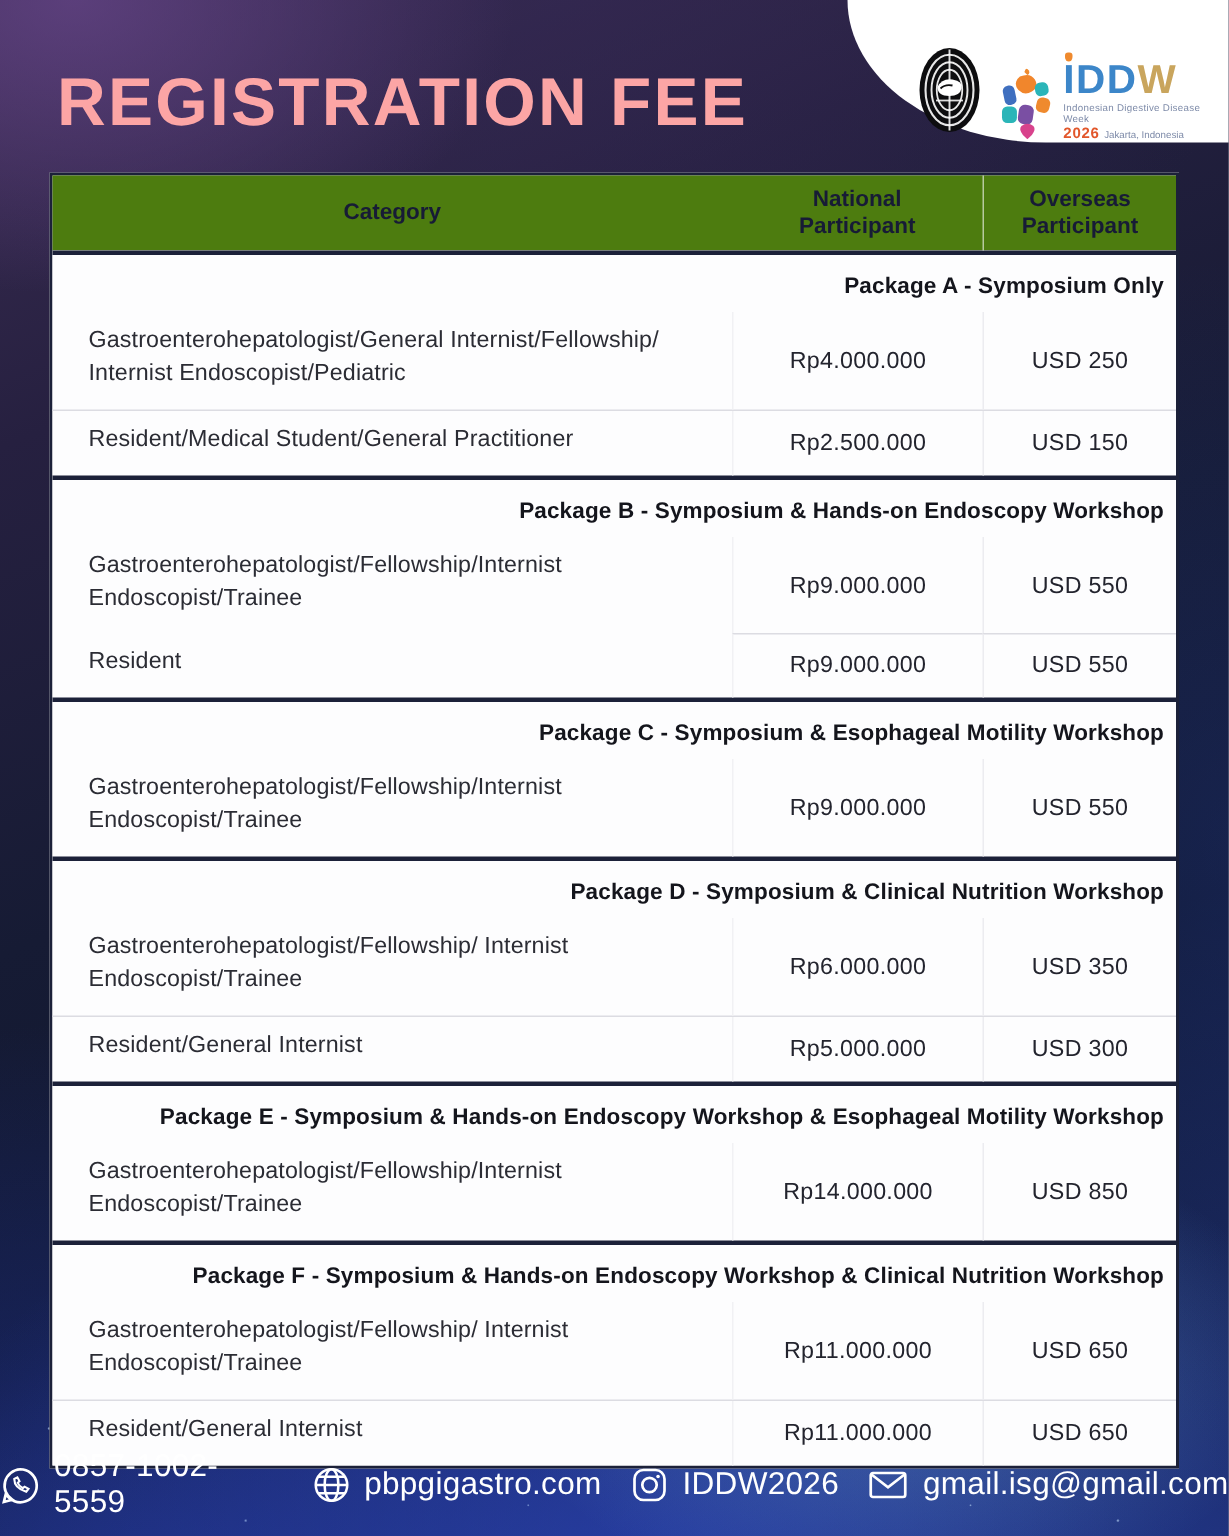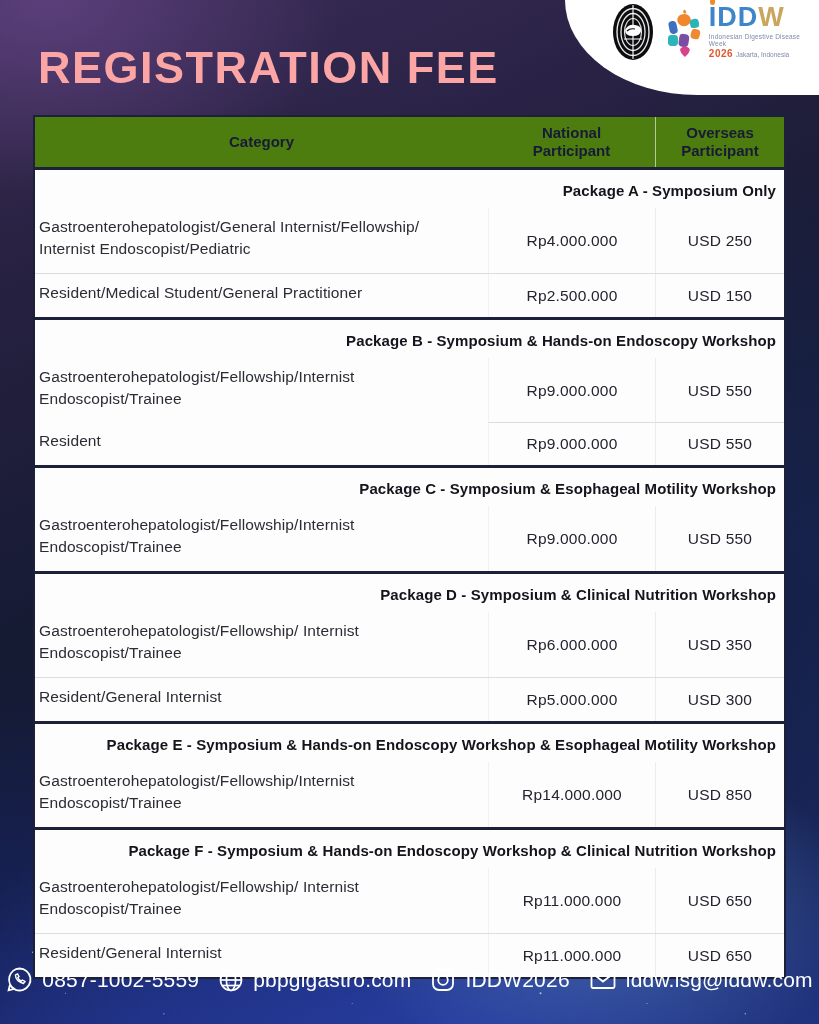--- a/index.html
+++ b/index.html
@@ -47,21 +47,21 @@
   }
 
   
   .page-title{
     position:absolute;left:38px;top:42px;
     color:#fca5a5;font-size:45px;font-weight:bold;letter-spacing:1.5px;
   }
   .logo-blob{
     position:absolute;top:0;right:0;width:254px;height:95px;background:#ffffff;
     border-bottom-left-radius:135px 97px;
-    display:flex;align-items:flex-start;gap:11px;padding-left:46px;box-sizing:border-box;
+    display:flex;align-items:flex-end;gap:11px;padding-left:46px;box-sizing:border-box;
   }
   .emblem{flex:0 0 auto;margin-top:2px;}
   .iddw{display:flex;align-items:center;gap:5px;margin-top:4px;}
   .iddw-text{display:flex;flex-direction:column;line-height:1;}
   .iddw-word{font-size:27px;font-weight:bold;letter-spacing:1px;color:#3c86c9;position:relative;}
   .iddw-word .w{color:#c9a55d;}
   .iddw-word .idot{position:absolute;left:1px;top:-5px;width:5px;height:6px;background:#ef8a2e;border-radius:2px 2px 50% 50%;}
   .iddw-sub{font-size:6.5px;color:#7d8aa8;margin-top:3px;letter-spacing:.2px;}
   .iddw-line2{display:flex;align-items:baseline;gap:3px;margin-top:2px;}
   .iddw-year{font-size:10px;font-weight:bold;color:#e2572b;letter-spacing:.5px;}
@@ -83,21 +83,21 @@
   .section-title{
     text-align:right;font-weight:bold;font-size:15px;color:#14151c;
     padding:12px 8px 9px;letter-spacing:.1px;
   }
   .row{display:grid;grid-template-columns:1fr 167px 129px;}
   .row.sep{border-top:1px solid #dcdce2;}
   .row.sep-right .cell-nat,.row.sep-right .cell-ovs{border-top:1px solid #dcdce2;}
   .row.sep-right{margin-top:-1px;}
   .cell-cat{
     font-size:15.5px;color:#2b2c34;line-height:1.42;
-    padding:8px 12px 13px 4px;max-width:438px;letter-spacing:.1px;
+    padding:8px 12px 13px 24px;max-width:438px;letter-spacing:.1px;
   }
   .cell-nat,.cell-ovs{
     display:flex;align-items:center;justify-content:center;
     font-size:15.5px;color:#23242e;letter-spacing:.2px;padding:4px 2px;
   }
   .cell-nat{border-left:1px solid #f1f1f4;}
   .cell-ovs{border-left:1px solid #ececf0;}
 
   
   .footer{
@@ -255,15 +255,15 @@
     </span>
     <span>IDDW2026</span>
   </span>
   <span class="contact">
     <span>
       <svg width="28" height="24" viewBox="0 0 28 24" fill="none" stroke="#ffffff" stroke-width="1.8">
         <rect x="2.5" y="4" width="23" height="16" rx="1.5"></rect>
         <path d="M3 5 L14 13.5 L25 5"></path>
       </svg>
     </span>
-    <span>iddw.isg@iddw.com</span>
+    <span>gmail.isg@gmail.com</span>
   </span>
 </div>
 
 </body></html>

